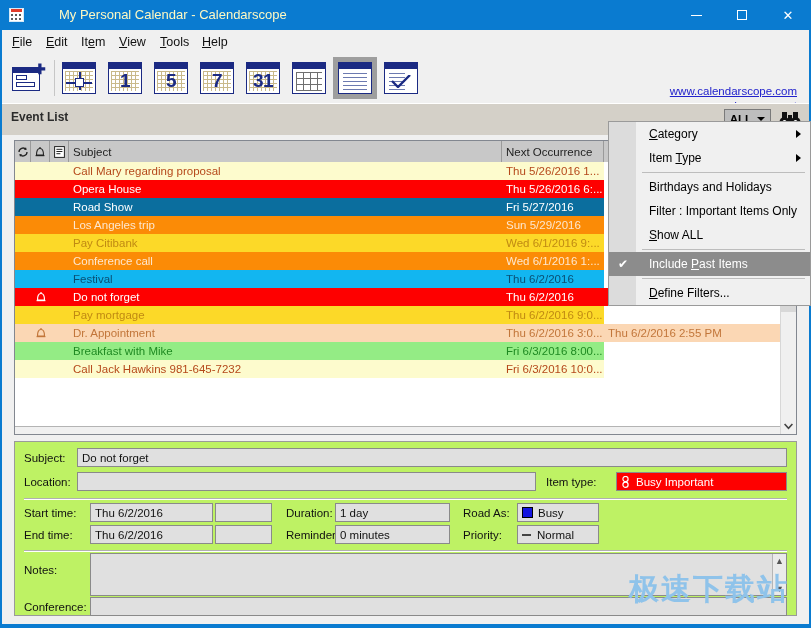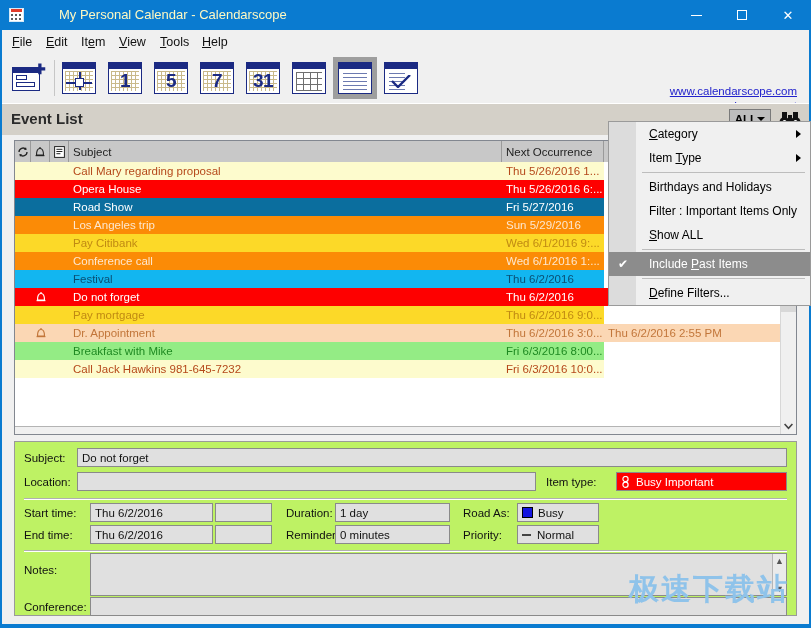--- a/index.html
+++ b/index.html
@@ -68,24 +68,24 @@
   .newicon .bx .r2{top:14px;width:19px;}
   .newicon .plus{position:absolute;right:1px;top:0;width:11px;height:11px;color:#1b2a83;font-size:14px;font-weight:bold;line-height:10px;text-align:center;}
   .tbsep{position:absolute;top:6px;width:1px;height:36px;background:#c6c6c6;}
 
   .links{position:absolute;right:12px;top:30px;text-align:right;line-height:15px;}
   .links a{color:#2222cc;font-size:11.5px;text-decoration:underline;display:block;}
 
   
   .sechead{position:absolute;left:0;top:73px;width:807px;height:31px;background:#d4d0c8;
            border-top:1px solid #fff;}
-  .sechead .t{position:absolute;left:9px;top:6px;font-size:15px;font-weight:bold;color:#2b2b2b;}
+  .sechead .t{position:absolute;left:9px;top:6px;font-size:12px;font-weight:bold;color:#2b2b2b;}
   .allbtn{position:absolute;right:38px;top:5px;height:20px;min-width:40px;background:#bdbdbd;
           border:1px solid #7a7a7a;box-sizing:border-box;display:flex;align-items:center;
-          padding:0 5px;font-size:11.5px;font-weight:bold;color:#000;}
+          padding:0 5px;font-size:11.5px;font-weight:bold;color:#000;gap:5px;}
   .allbtn .car{width:0;height:0;border-left:4px solid transparent;border-right:4px solid transparent;border-top:4px solid #000;}
   .binoc{position:absolute;right:8px;top:6px;width:22px;height:18px;}
 
   
   .listwrap{position:absolute;left:12px;top:110px;width:783px;height:295px;background:#fff;
             border:1px solid #828790;box-sizing:border-box;}
   .colhead{position:absolute;left:0;top:0;width:781px;height:21px;background:#c8c8c8;
            border-bottom:1px solid #9a9a9a;}
   .ch{position:absolute;top:0;height:21px;border-right:1px solid #9a9a9a;box-sizing:border-box;
       display:flex;align-items:center;padding-left:4px;font-size:11.5px;color:#222;}

